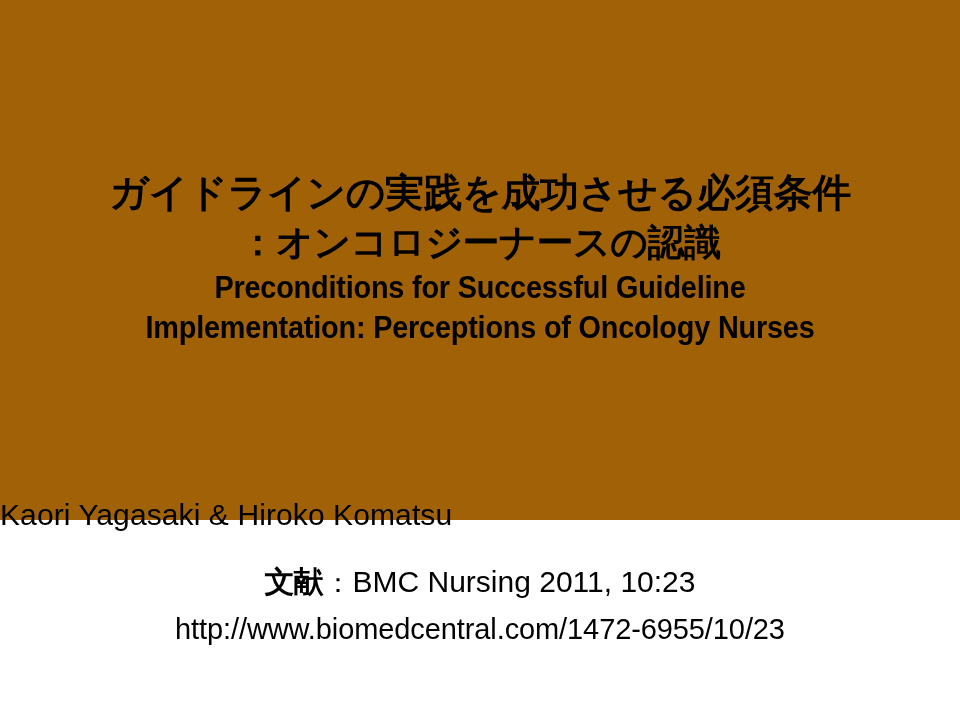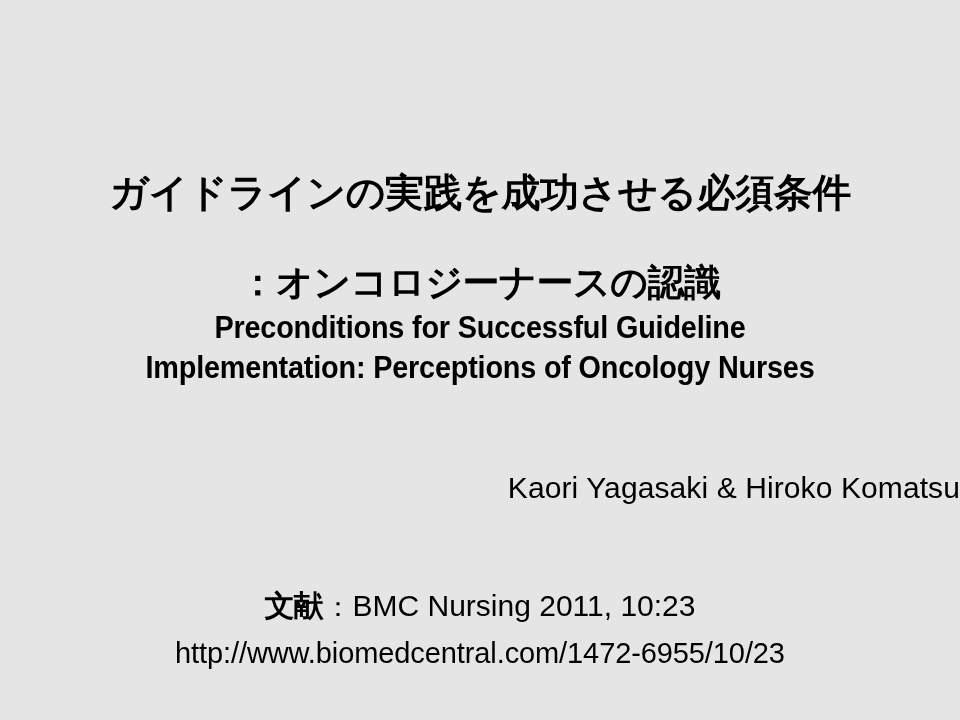--- a/index.html
+++ b/index.html
@@ -15,22 +15,22 @@
     overflow: hidden;
     font-family: "Liberation Sans", "DejaVu Sans", sans-serif;
     color: #000000;
     -webkit-font-smoothing: antialiased;
   }
 
   .slide {
     position: relative;
     box-sizing: border-box;
     width: 960px;
-    height: 720px;
-    background: #e5e5e5;
+    height: 520px;
+    background: #a16207;
     display: flex;
     flex-direction: column;
     align-items: center;
   }
 
   
   .title-block {
     position: absolute;
     left: 0;
     right: 0;
@@ -42,58 +42,57 @@
     font-family: "DejaVu Sans", "Liberation Sans", sans-serif;
     font-weight: 700;
     font-size: 39px;
     line-height: 50px;
     letter-spacing: -0.5px;
     white-space: nowrap;
   }
 
   .title-ja-line2 {
     font-size: 37px;
-    margin-top: 40px;
   }
 
   .title-en {
     font-family: "Liberation Sans Narrow", "Liberation Sans", "DejaVu Sans Condensed", sans-serif;
     font-weight: 700;
     font-size: 31px;
     line-height: 40px;
     letter-spacing: -0.2px;
     transform: scaleX(0.93);
     transform-origin: center center;
     white-space: nowrap;
   }
 
   
   .author-block {
     position: absolute;
     left: 0;
     right: 0;
-    top: 469px;
-    text-align: right;
+    top: 496px;
+    text-align: left;
   }
 
   .author-name {
     font-family: "Liberation Sans", "DejaVu Sans", sans-serif;
     font-weight: 400;
     font-size: 30px;
     line-height: 38px;
     letter-spacing: 0.1px;
     white-space: nowrap;
   }
 
   
   .reference-block {
     position: absolute;
     left: 0;
     right: 0;
-    top: 586px;
+    top: 562px;
     text-align: center;
   }
 
   .reference-line {
     font-family: "Liberation Sans", "DejaVu Sans", sans-serif;
     font-weight: 400;
     font-size: 30px;
     line-height: 40px;
     white-space: nowrap;
   }

